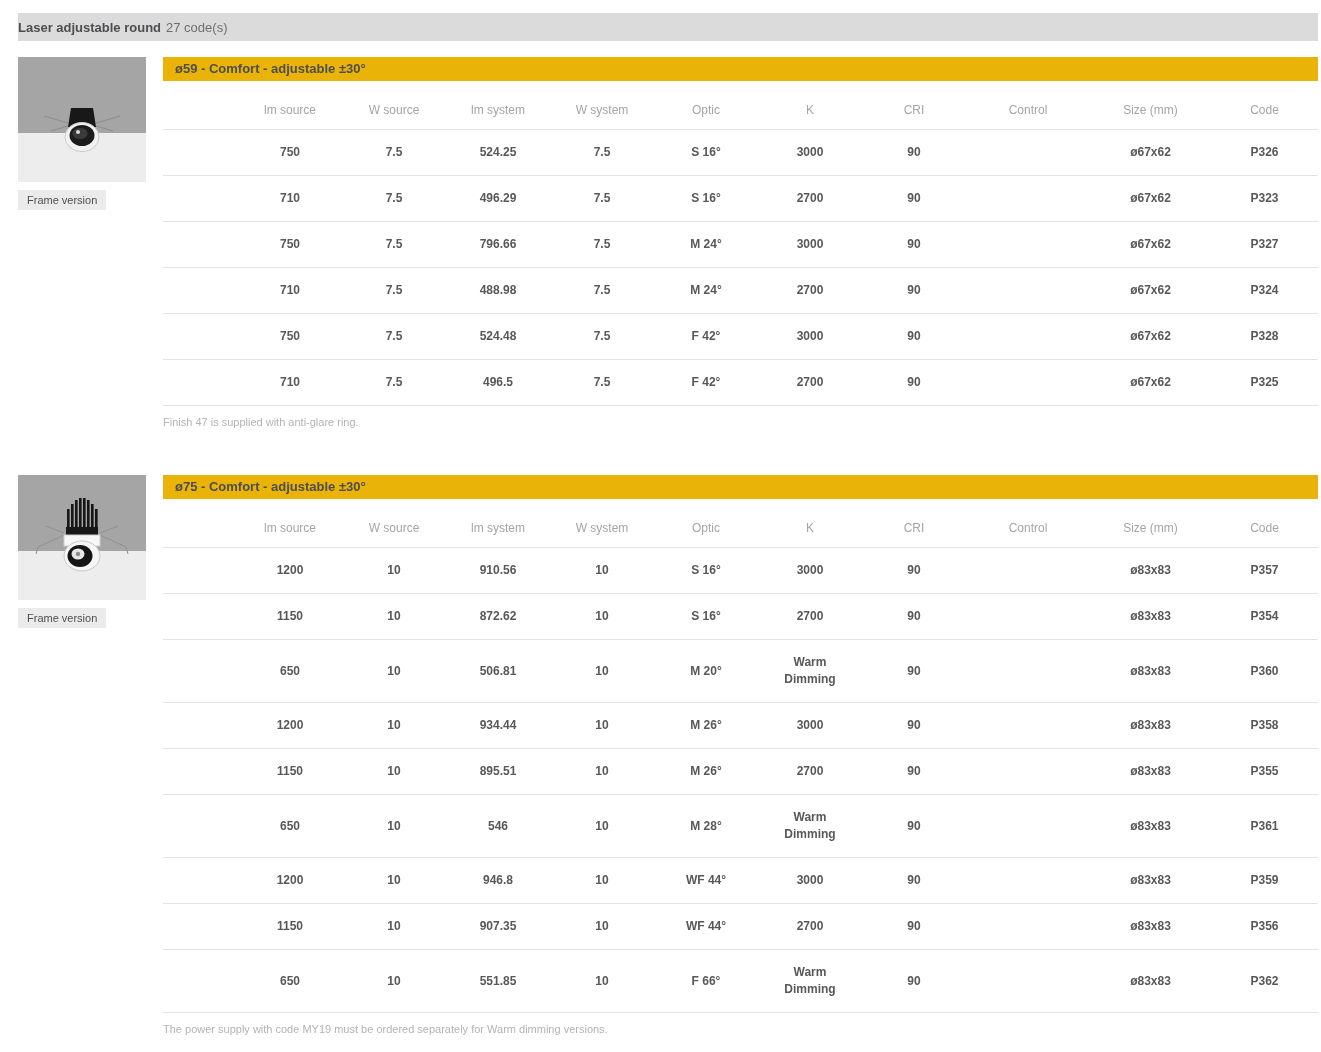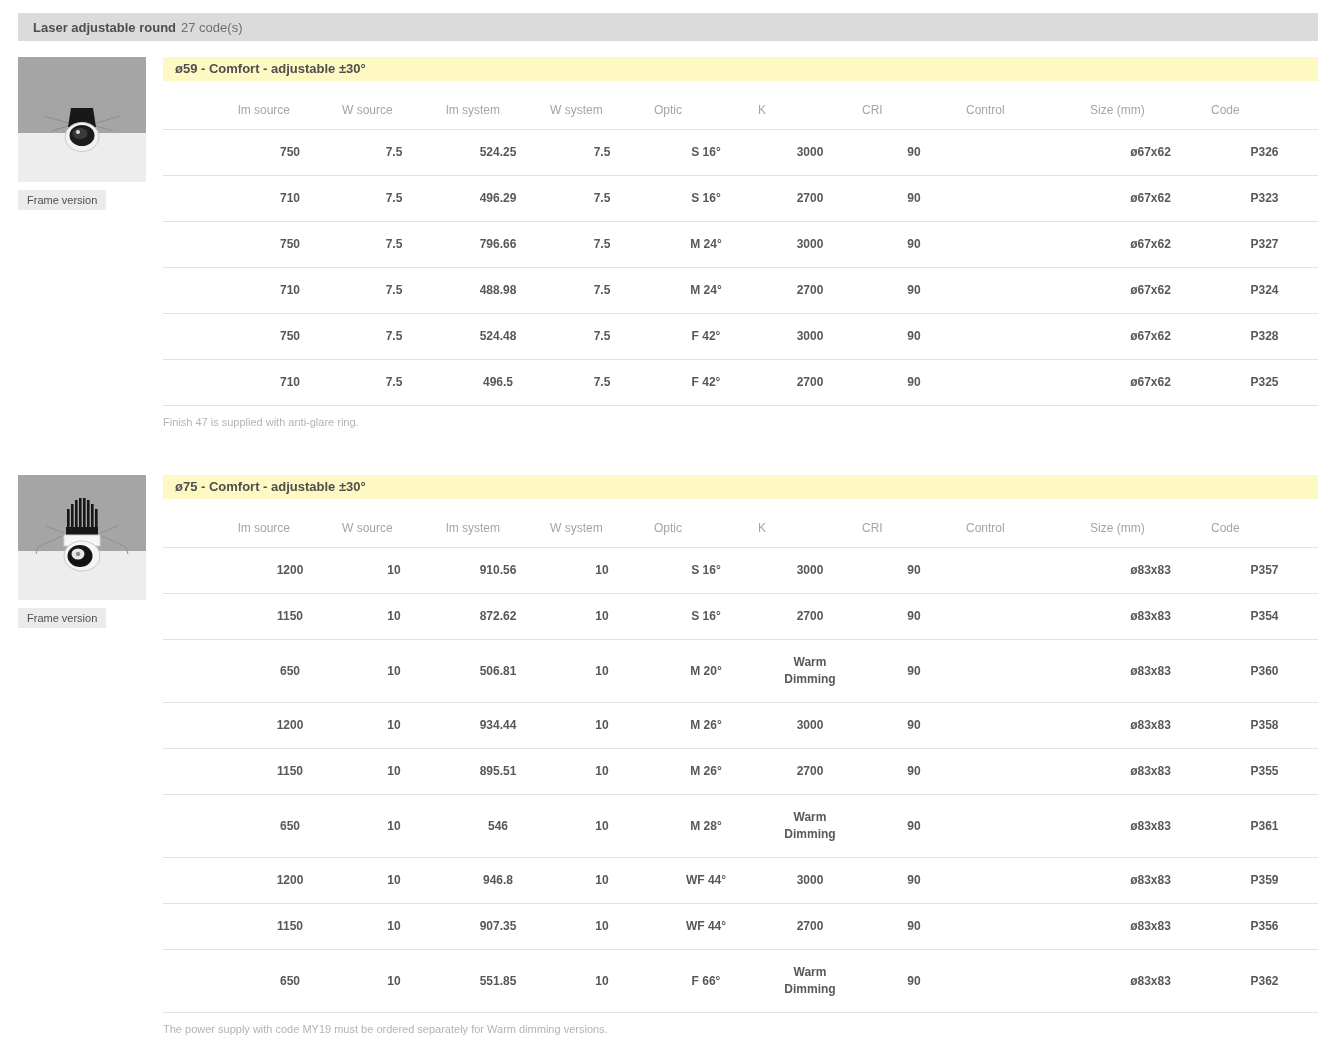--- a/index.html
+++ b/index.html
@@ -8,50 +8,50 @@
     width: 1321px; height: 1052px;
     font-family: "Liberation Sans", sans-serif;
     color: #58585a;
     overflow: hidden;
   }
   .page { padding: 13px 3px 0 18px; width: 1321px; }
 
   
   .top-bar {
     height: 28px; background: #dbdbdb;
-    line-height: 28px; padding-left: 15px;
+    line-height: 28px; padding-left: 0;
     margin-bottom: 16px;
     white-space: nowrap;
   }
   .cat-title { font-weight: bold; font-size: 13px; color: #4e4e50; }
   .cat-count { font-size: 13px; color: #6e6e70; margin-left: 5px; }
 
   
   .product-section { display: flex; align-items: flex-start; margin-bottom: 41px; }
   .left-col { width: 128px; margin-right: 17px; flex: none; border-radius: 22px; }
   .product-image { width: 128px; height: 125px; margin: 0; display: block; }
   .product-image svg { display: block; }
   .frame-label {
     display: inline-block; background: #ebebeb;
     padding: 4px 9px; font-size: 11px; color: #4e4e50;
     margin-top: 8px;
   }
 
   .right-col { flex: 1; min-width: 0; }
   .section-header {
-    height: 24px; background: #fef9c3; line-height: 24px;
+    height: 24px; background: #eab308; line-height: 24px;
     padding-left: 12px; font-size: 13px; font-weight: bold; color: #4e4e50;
     margin-bottom: 13px;
   }
 
   
   .spec-table { width: 100%; border-collapse: collapse; table-layout: fixed; }
   .spec-table th {
     font-size: 12px; font-weight: normal; color: #a5a5a5;
-    text-align: left; padding: 9px 0 12px;
+    text-align: center; padding: 9px 0 12px;
   }
   .spec-table thead tr { border-bottom: 1px solid #e2e2e2; }
   .spec-table tbody tr { border-bottom: 1px solid #e2e2e2; }
   .spec-table td {
     font-size: 12px; font-weight: bold; color: #58585a;
     text-align: center; padding: 14px 0; line-height: 17px;
   }
   .spec-table th:nth-child(1)  { width: 75px; }
   .spec-table th:nth-child(2), .spec-table th:nth-child(3), .spec-table th:nth-child(4),
   .spec-table th:nth-child(5), .spec-table th:nth-child(6), .spec-table th:nth-child(7),

